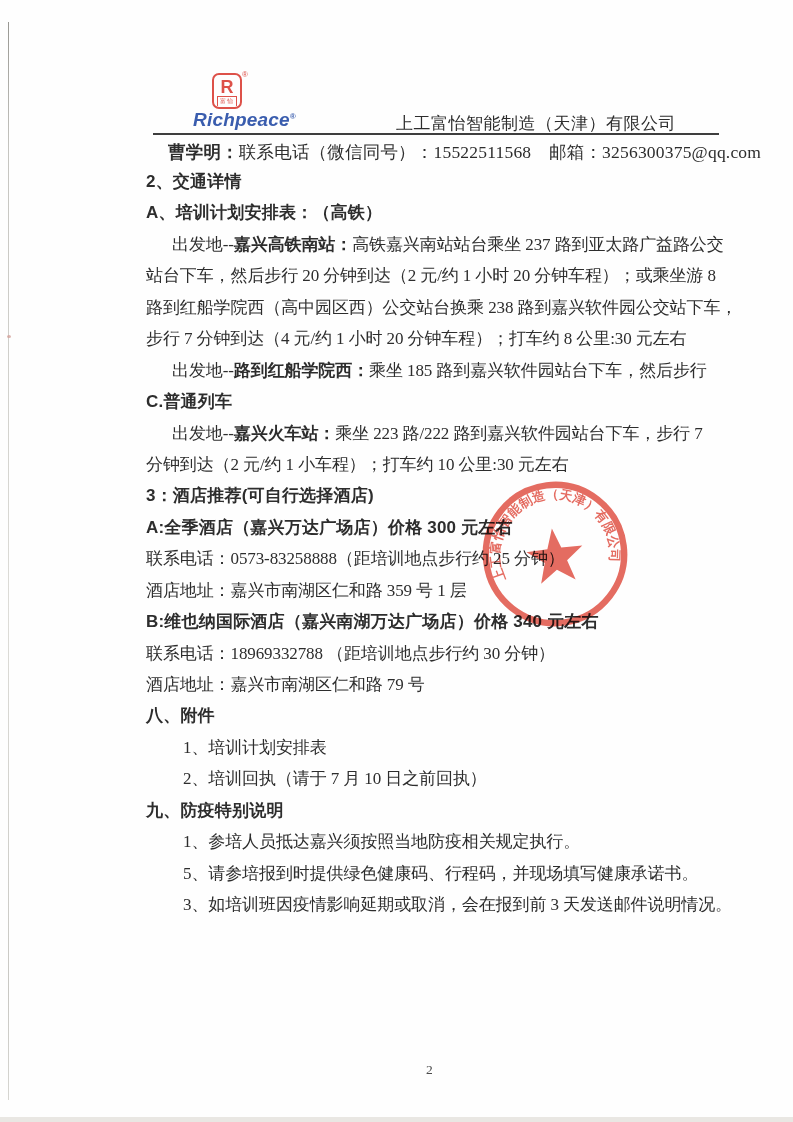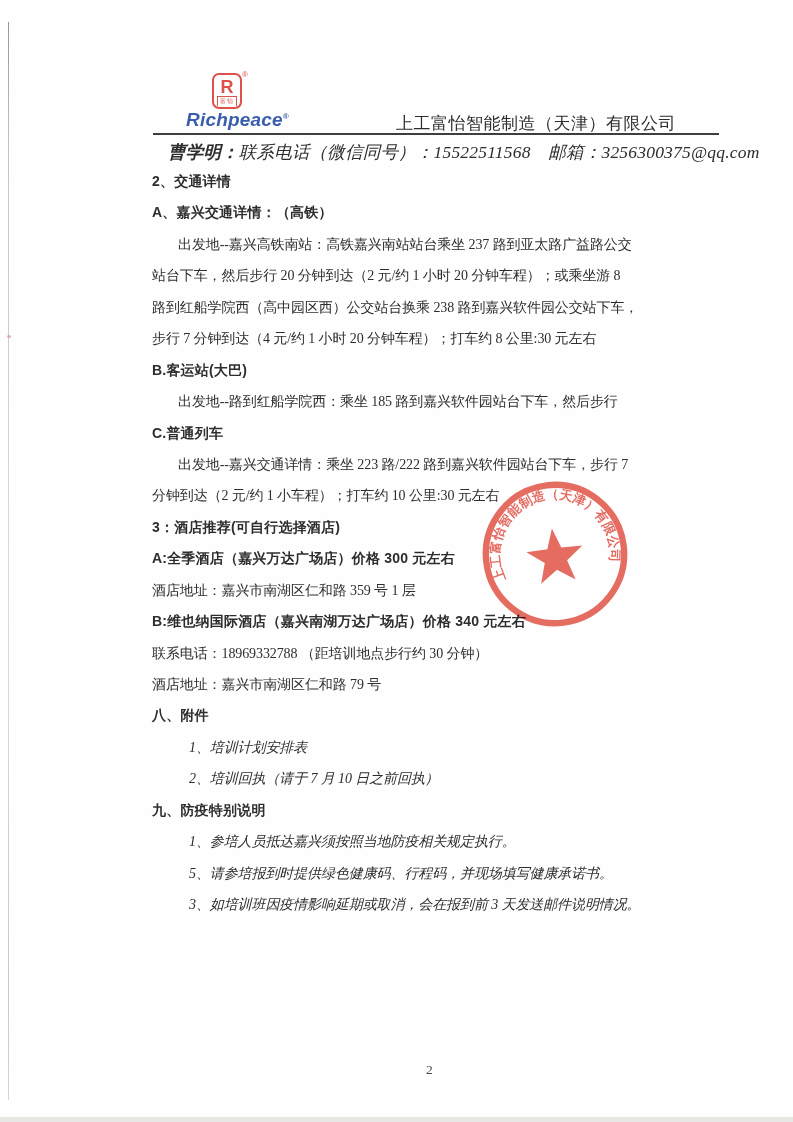--- a/index.html
+++ b/index.html
@@ -44,55 +44,55 @@
     border-bottom:none; margin-bottom:1px;
     font-size:6px; line-height:8px; text-align:center;
     color:var(--logo-red,#dd5149); letter-spacing:1px; overflow:hidden;
   }
   .logo-reg {
     position:absolute; top:-5px; right:-8px; font-size:8px;
     color:var(--logo-red,#dd5149);
     font-family:"Liberation Sans","DejaVu Sans",sans-serif;
   }
   .brand {
-    position:absolute; left:186px; top:109px;
+    position:absolute; left:193px; top:109px;
     font-family:"Liberation Sans","DejaVu Sans",sans-serif;
     font-style:italic; font-weight:800; font-size:19px;
     color:var(--brand-blue,#3a5dae); letter-spacing:0.2px;
   }
   .brand sup { font-size:8px; font-weight:700; }
   .company-name {
     position:absolute; right:117px; top:112px;
     font-size:17px; letter-spacing:0.5px;
   }
   .rule {
     position:absolute; left:153px; top:133px; width:566px; height:2px;
     background:#3e3e3e;
   }
   .contact {
     position:absolute; left:168px; top:140px; font-size:17.5px;
-    white-space:nowrap; letter-spacing:0.2px;font-style:italic;
+    white-space:nowrap; letter-spacing:0.2px;
   }
   .contact .pfx {
     font-family:"Liberation Sans","DejaVu Sans",sans-serif;
     font-weight:700;
   }
   
   .doc-body {
-    position:absolute; left:152px; top:166px; width:570px;
-    font-size:14px; letter-spacing:-0.1px;
+    position:absolute; left:146px; top:166px; width:570px;
+    font-size:17px; letter-spacing:-0.1px;
   }
   .line { height:31.45px; line-height:31.45px; white-space:nowrap; }
   .line.p { padding-left:26px; }
-  .line.li { padding-left:37px;font-style:italic; }
+  .line.li { padding-left:37px; }
   .line.h span {
     font-family:"Liberation Sans","DejaVu Sans",sans-serif;
     font-weight:700; letter-spacing:0.2px;
   }
-  .line .b { font-weight:400; }
+  .line .b { font-weight:700; }
   
   .stamp {
     position:absolute; left:476px; top:475px; width:158px; height:158px;
     opacity:0.82; mix-blend-mode:multiply; transform:rotate(-7deg);
     pointer-events:none;
   }
   
   .page-num {
     position:absolute; left:426px; top:1062px;
     font-size:13.5px; color:#4a4a4a;
@@ -117,32 +117,32 @@
   <div class="brand"><span>Richpeace</span><sup>®</sup></div>
 
   <div class="company-name">上工富怡智能制造（天津）有限公司</div>
 
   <div class="rule"></div>
 
   <div class="contact"><span class="pfx">曹学明：</span><span>联系电话（微信同号）：15522511568　邮箱：3256300375@qq.com</span></div>
 
   <div class="doc-body" id="doc-body">
       <div class="line h"><span class="b">2、交通详情</span></div>
-      <div class="line h"><span class="b">A、嘉兴交通详情：（高铁）</span></div>
+      <div class="line h"><span class="b">A、培训计划安排表：（高铁）</span></div>
       <div class="line p"><span>出发地--</span><span class="b">嘉兴高铁南站：</span><span>高铁嘉兴南站站台乘坐 237 路到亚太路广益路公交</span></div>
       <div class="line c"><span>站台下车，然后步行 20 分钟到达（2 元/约 1 小时 20 分钟车程）；或乘坐游 8</span></div>
       <div class="line c"><span>路到红船学院西（高中园区西）公交站台换乘 238 路到嘉兴软件园公交站下车，</span></div>
       <div class="line c"><span>步行 7 分钟到达（4 元/约 1 小时 20 分钟车程）；打车约 8 公里:30 元左右</span></div>
-      <div class="line h"><span class="b">B.客运站(大巴)</span></div>
       <div class="line p"><span>出发地--</span><span class="b">路到红船学院西：</span><span>乘坐 185 路到嘉兴软件园站台下车，然后步行</span></div>
       <div class="line h"><span class="b">C.普通列车</span></div>
-      <div class="line p"><span>出发地--</span><span class="b">嘉兴交通详情：</span><span>乘坐 223 路/222 路到嘉兴软件园站台下车，步行 7</span></div>
+      <div class="line p"><span>出发地--</span><span class="b">嘉兴火车站：</span><span>乘坐 223 路/222 路到嘉兴软件园站台下车，步行 7</span></div>
       <div class="line c"><span>分钟到达（2 元/约 1 小车程）；打车约 10 公里:30 元左右</span></div>
       <div class="line h"><span class="b">3：酒店推荐(可自行选择酒店)</span></div>
       <div class="line h"><span class="b">A:全季酒店（嘉兴万达广场店）价格 300 元左右</span></div>
+      <div class="line c"><span>联系电话：0573-83258888（距培训地点步行约 25 分钟）</span></div>
       <div class="line c"><span>酒店地址：嘉兴市南湖区仁和路 359 号 1 层</span></div>
       <div class="line h"><span class="b">B:维也纳国际酒店（嘉兴南湖万达广场店）价格 340 元左右</span></div>
       <div class="line c"><span>联系电话：18969332788 （距培训地点步行约 30 分钟）</span></div>
       <div class="line c"><span>酒店地址：嘉兴市南湖区仁和路 79 号</span></div>
       <div class="line h"><span class="b">八、附件</span></div>
       <div class="line li"><span>1、培训计划安排表</span></div>
       <div class="line li"><span>2、培训回执（请于 7 月 10 日之前回执）</span></div>
       <div class="line h"><span class="b">九、防疫特别说明</span></div>
       <div class="line li"><span>1、参培人员抵达嘉兴须按照当地防疫相关规定执行。</span></div>
       <div class="line li"><span>5、请参培报到时提供绿色健康码、行程码，并现场填写健康承诺书。</span></div>

